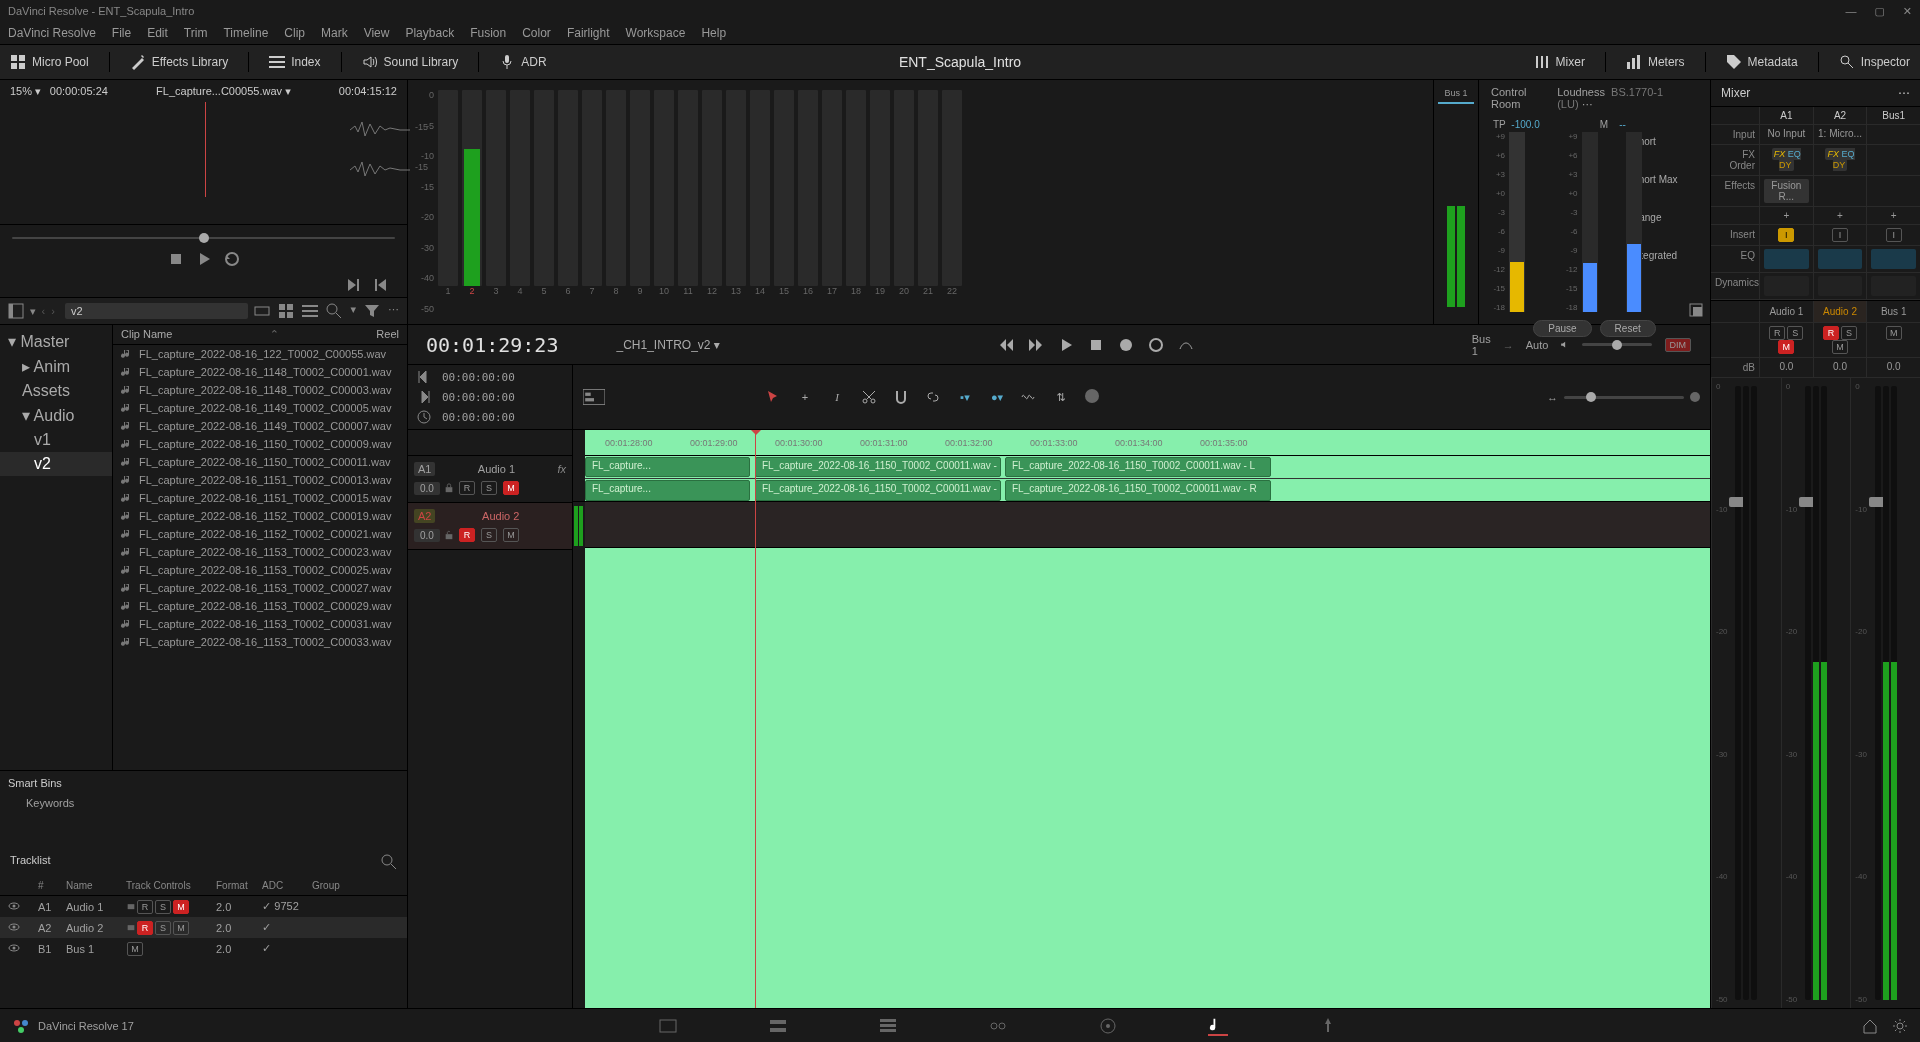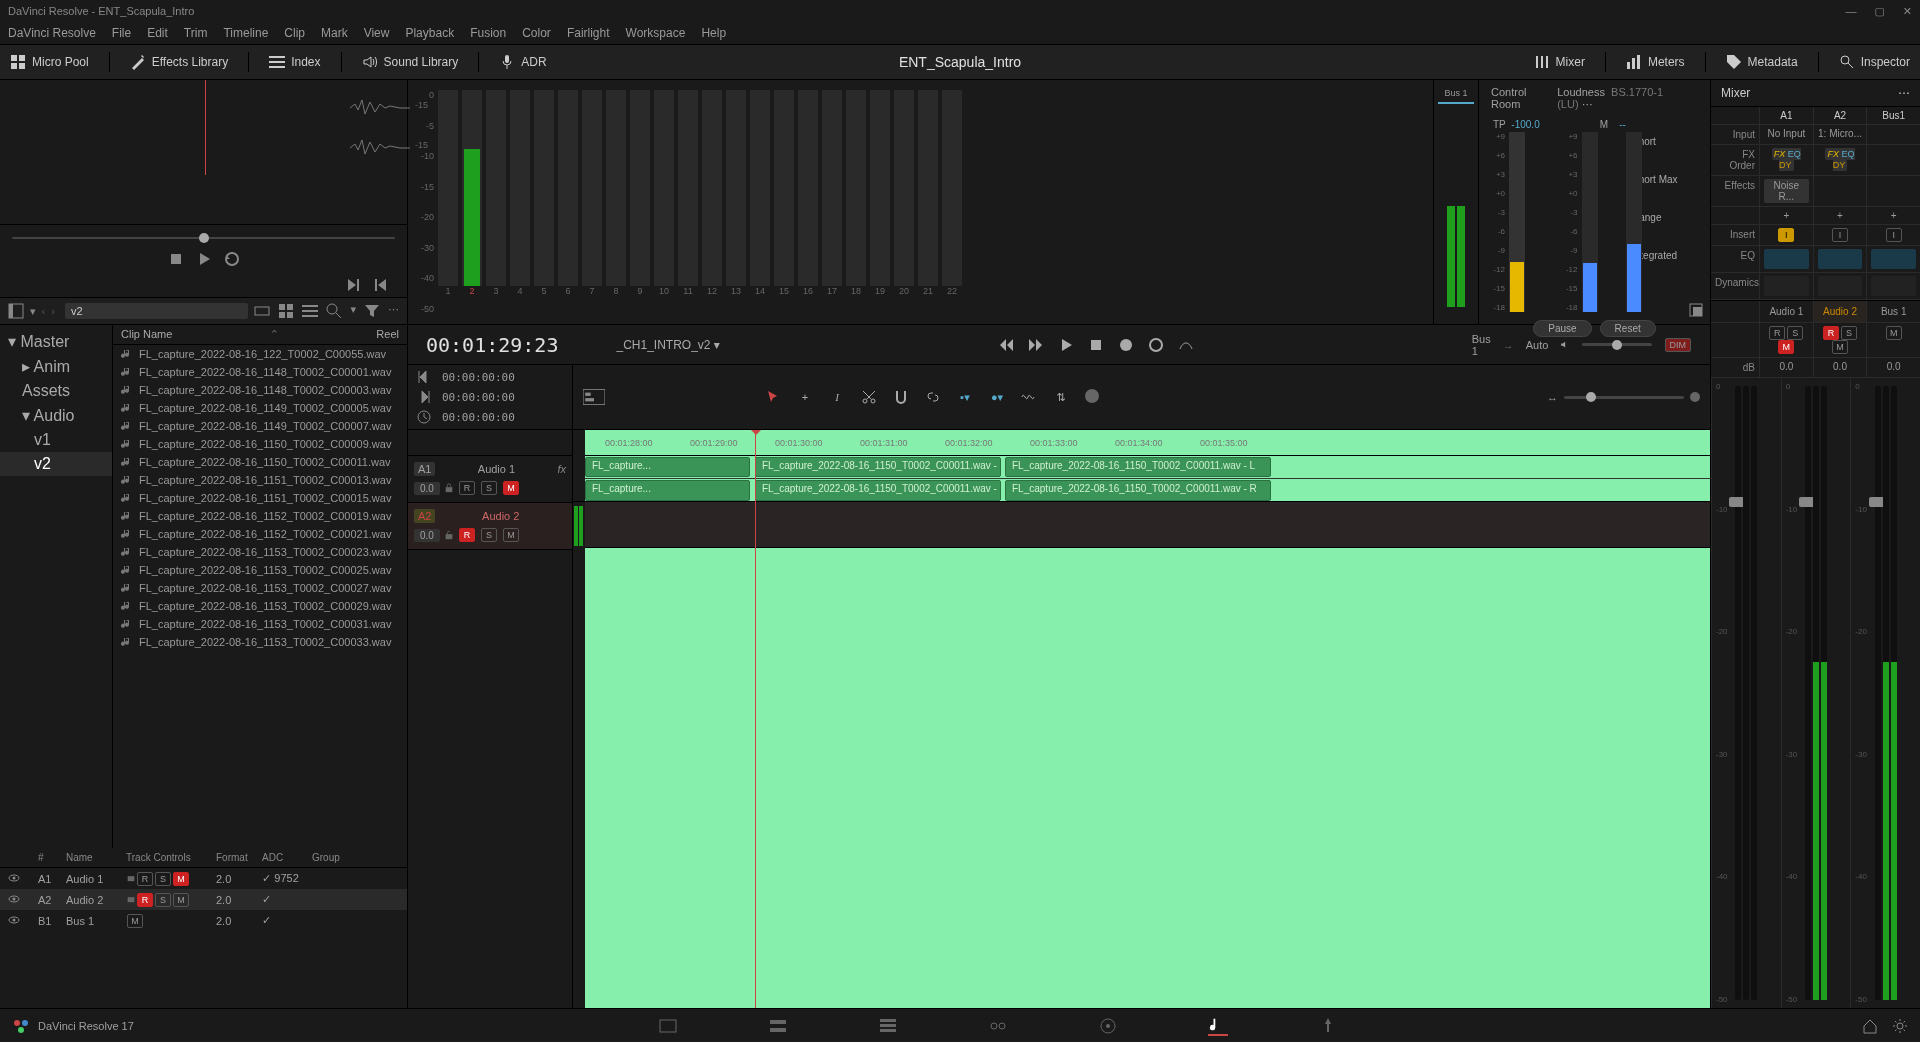--- a/index.html
+++ b/index.html
@@ -238,20 +238,25 @@
         </svg>
         <span>Inspector</span>
       </div>
   </div>
 </div>
 
 <div class="main">
 
   <div class="left">
     <div class="preview">
+      <div class="preview-top">
+        <span><span>15%</span> ▾ &nbsp;&nbsp;<span>00:00:05:24</span></span>
+        <span><span>FL_capture...C00055.wav</span> ▾</span>
+        <span>00:04:15:12</span>
+      </div>
       <div class="waveform-area">
         <div class="playhead-red"></div>
         <svg style="left:350px;top:16px" width="60" height="24" viewBox="0 0 60 24">
             <path d="M0 12 L5 8 L8 14 L12 4 L15 18 L20 6 L25 16 L30 8 L35 12 L40 10 L50 12 L60 12" fill="none" stroke="#777"></path>
           </svg>
         <svg style="left:350px;top:56px" width="60" height="24" viewBox="0 0 60 24">
             <path d="M0 12 L5 8 L8 14 L12 4 L15 18 L20 6 L25 16 L30 8 L35 12 L40 10 L50 12 L60 12" fill="none" stroke="#777"></path>
           </svg>
         <span style="position:absolute;left:415px;top:20px;font-size:9px;color:#666">-15</span>
         <span style="position:absolute;left:415px;top:60px;font-size:9px;color:#666">-15</span>
@@ -427,21 +432,32 @@
             </div>
             <div class="clip-row">
               <svg viewBox="0 0 12 12">
                 <path d="M4 2v6a2 2 0 11-1-2V2h5v5a2 2 0 11-1-2V3z" fill="#777"></path>
               </svg>
               <span>FL_capture_2022-08-16_1153_T0002_C00033.wav</span>
             </div>
           </div>
       </div>
     </div>
+    <div class="smartbins">
+      <div class="hd">Smart Bins</div>
+      <div style="padding-left:18px">Keywords</div>
+    </div>
     <div class="tracklist">
+      <div class="tracklist-hd">
+        <span>Tracklist</span>
+        <svg class="tbtn" viewBox="0 0 16 16">
+            <circle cx="6" cy="6" r="5" fill="none" stroke="currentColor"></circle>
+            <path d="M10 10l5 5" stroke="currentColor"></path>
+          </svg>
+      </div>
       <div class="tl-head">
         <span style="width:30px"></span>
         <span style="width:28px">#</span>
         <span style="width:60px">Name</span>
         <span style="width:90px">Track Controls</span>
         <span style="width:46px">Format</span>
         <span style="width:50px">ADC</span>
         <span style="width:40px">Group</span>
       </div>
       <div id="tracklist-rows">
@@ -892,21 +908,21 @@
           <div class="mix-cells">
             <div class="mix-cell"><span class="fx-badge"><span class="y">FX</span> <span class="c">EQ</span> <span class="o">DY</span></span></div>
             <div class="mix-cell"><span class="fx-badge"><span class="y">FX</span> <span class="c">EQ</span> <span class="o">DY</span></span></div>
             <div class="mix-cell"></div>
           </div>
         </div>
         <div class="mix-row">
           <div class="mix-label">Effects</div>
           <div class="mix-cells">
             <div class="mix-cell">
-              <div style="background:#333;border-radius:2px;padding:1px 2px">Noise R...</div>
+              <div style="background:#333;border-radius:2px;padding:1px 2px">Fusion R...</div>
             </div>
             <div class="mix-cell"></div>
             <div class="mix-cell"></div>
           </div>
         </div>
         <div class="mix-row">
           <div class="mix-label"></div>
           <div class="mix-cells">
             <div class="mix-cell">+</div>
             <div class="mix-cell">+</div>

